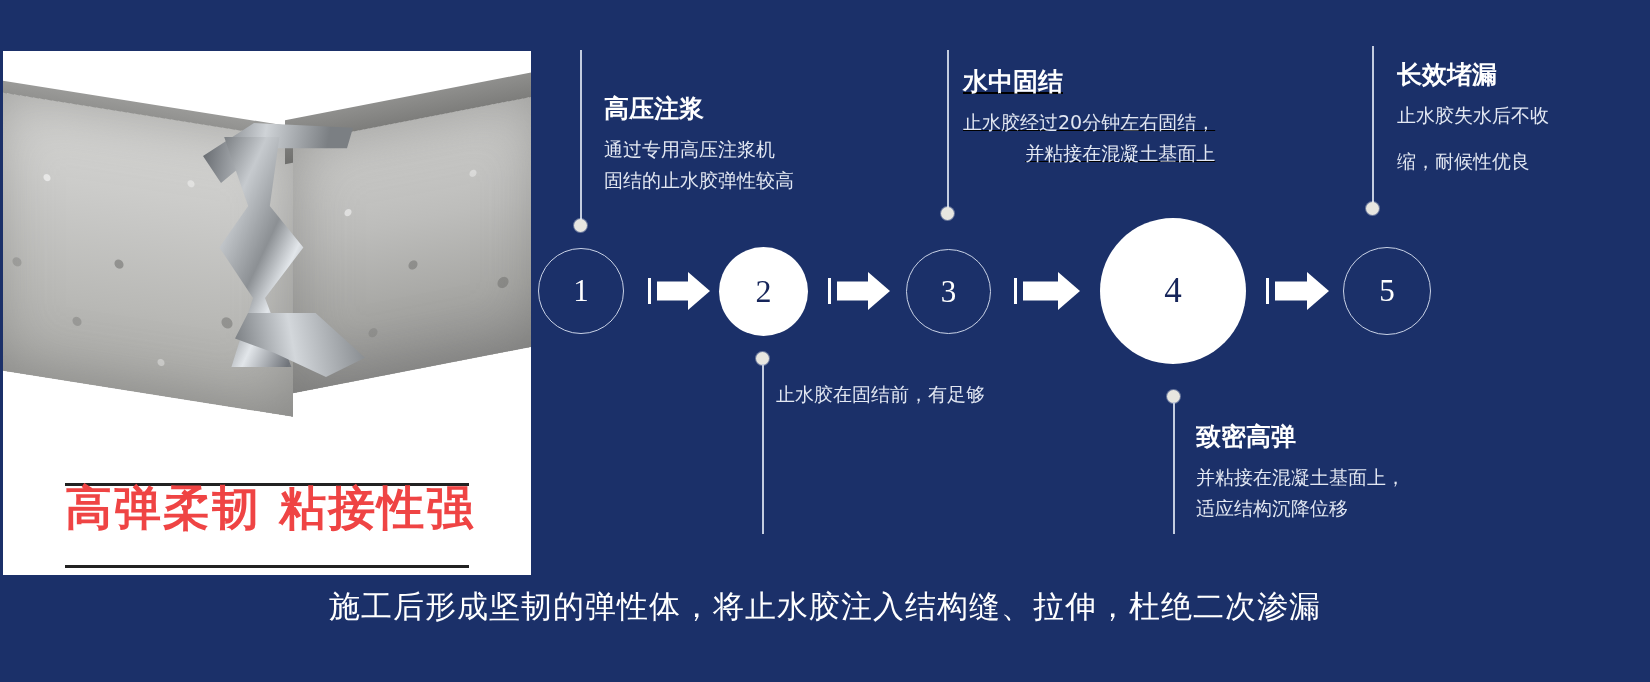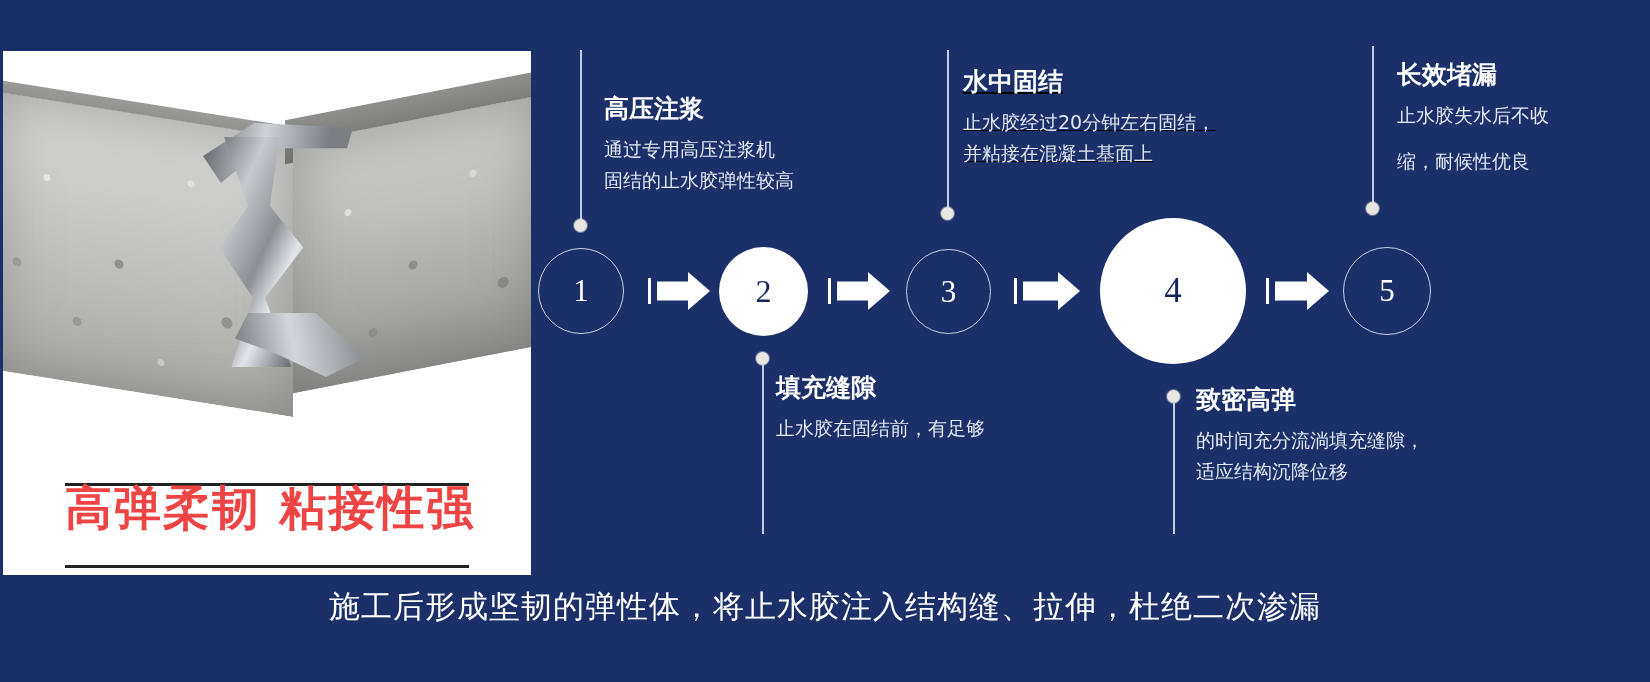--- a/index.html
+++ b/index.html
@@ -237,33 +237,32 @@
       <div class="head" style="left:41px;"></div>
     </div>
 
     <div class="step-text" style="left:594px;top:92px;margin-left:10px;">
       <div class="step-title">高压注浆</div>
       <div class="step-body">通过专用高压注浆机</div>
       <div class="step-body" style="margin-top:0;">固结的止水胶弹性较高</div>
     </div>
 
     <div class="step-text" style="left:776px;top:371px;">
-      <div class="step-title">填充缝隙</div>
       <div class="step-body">止水胶在固结前，有足够</div>
     </div>
 
     <div class="step-text" style="left:963px;top:65px;text-decoration:underline;">
       <div class="step-title">水中固结</div>
       <div class="step-body">止水胶经过20分钟左右固结，</div>
-      <div class="step-body" style="margin-top:0;">并粘接在混凝土基面上</div>
-    </div>
-
-    <div class="step-text" style="left:1196px;top:383px;">
+      <div class="step-body" style="margin-top:0;text-align:right;">并粘接在混凝土基面上</div>
+    </div>
+
+    <div class="step-text" style="left:1196px;top:420px;">
       <div class="step-title">致密高弹</div>
-      <div class="step-body">的时间充分流淌填充缝隙，</div>
+      <div class="step-body">并粘接在混凝土基面上，</div>
       <div class="step-body" style="margin-top:0;">适应结构沉降位移</div>
     </div>
 
     <div class="step-text" style="left:1397px;top:58px;">
       <div class="step-title">长效堵漏</div>
       <div class="step-body">止水胶失水后不收</div>
       <div class="step-body" style="margin-top:15px;">缩，耐候性优良</div>
     </div>
 
   </div>

